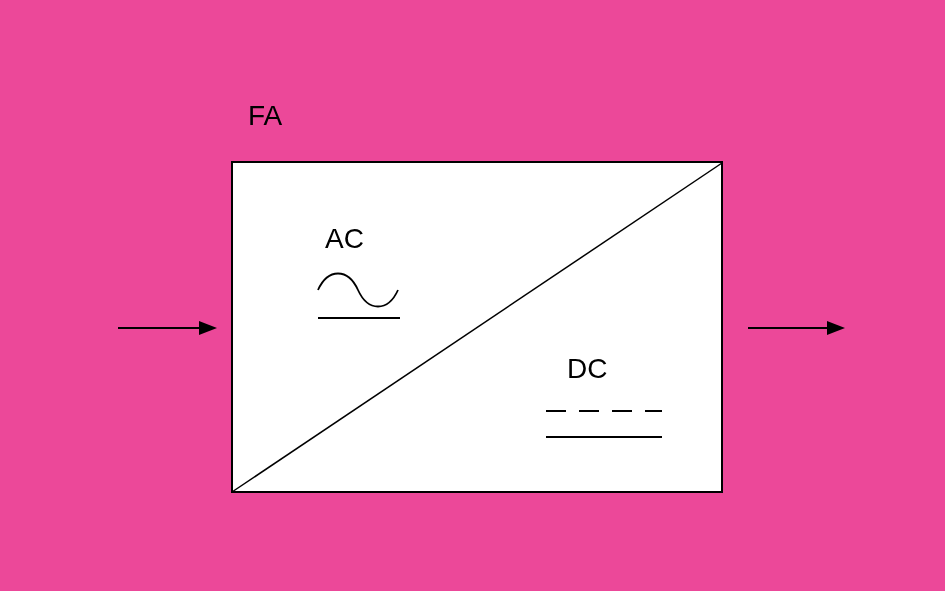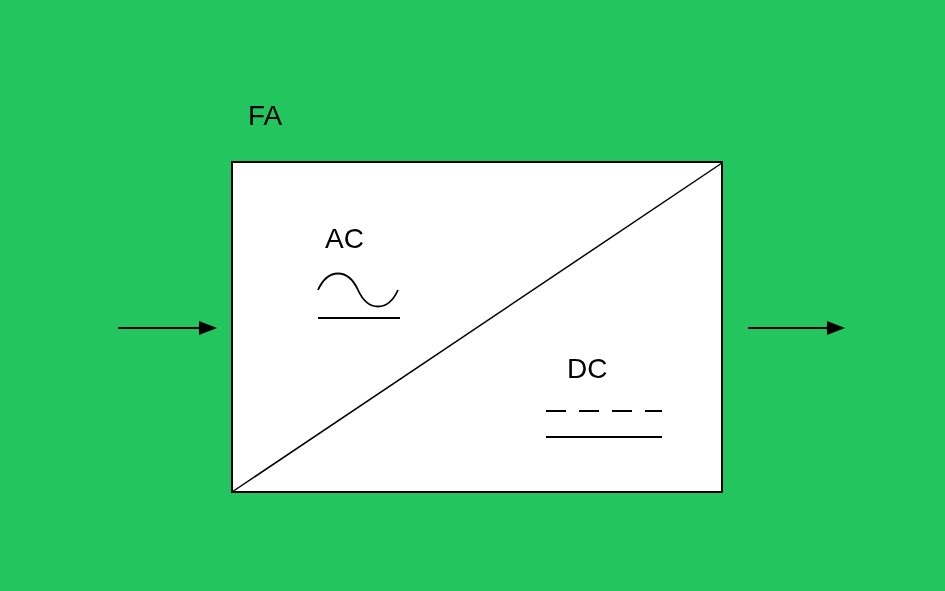--- a/index.html
+++ b/index.html
@@ -6,21 +6,21 @@
     margin: 0;
     padding: 0;
   }
   body {
     font-family: "Liberation Sans", sans-serif;
   }
   .canvas {
     position: relative;
     width: 945px;
     height: 591px;
-    background: #22c55e;
+    background: #ec4899;
     overflow: hidden;
   }
   .diagram-svg {
     position: absolute;
     top: 0;
     left: 0;
     width: 945px;
     height: 591px;
     display: block;
   }

